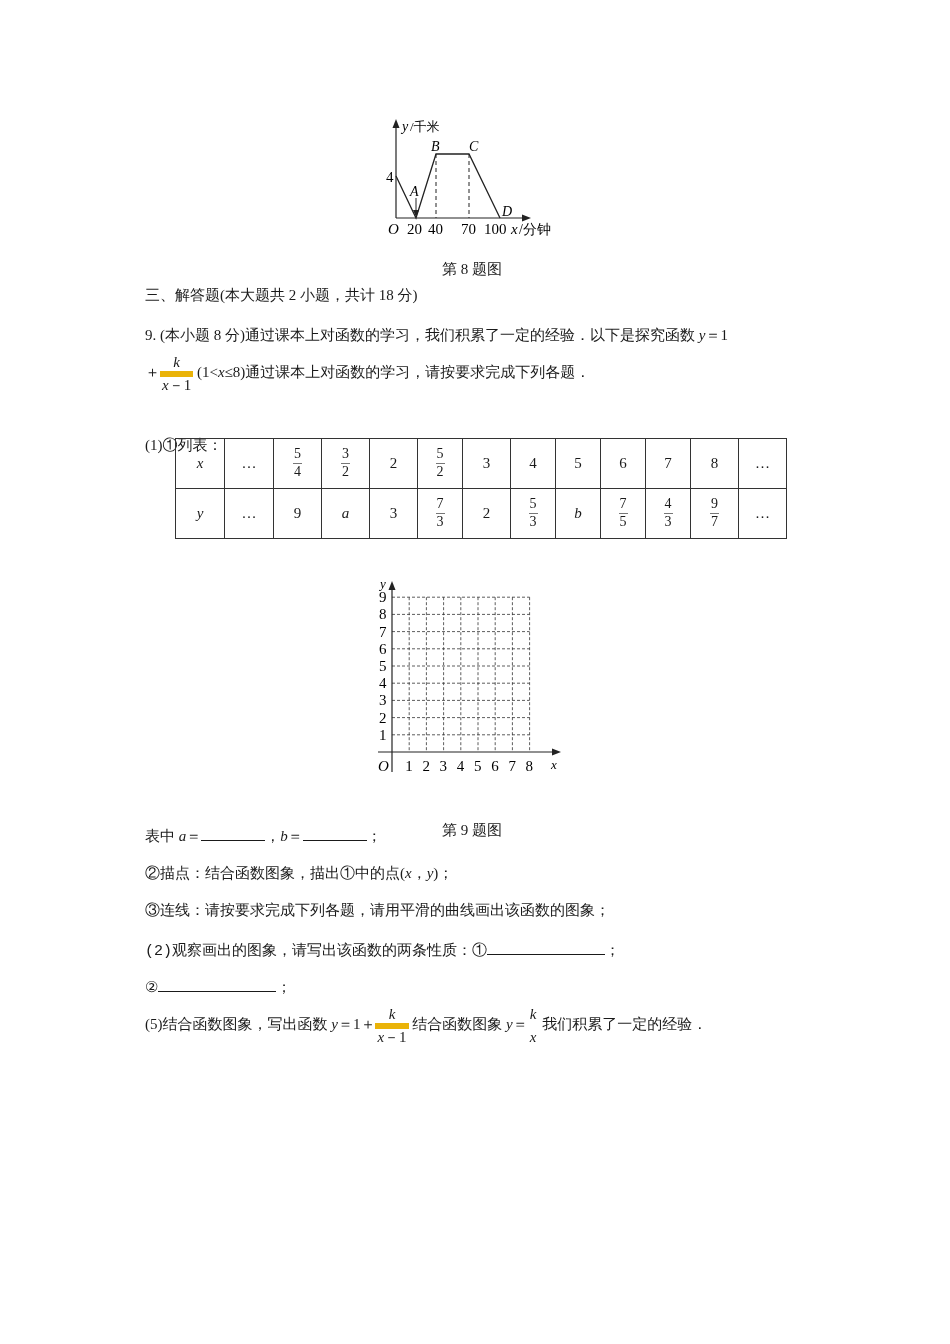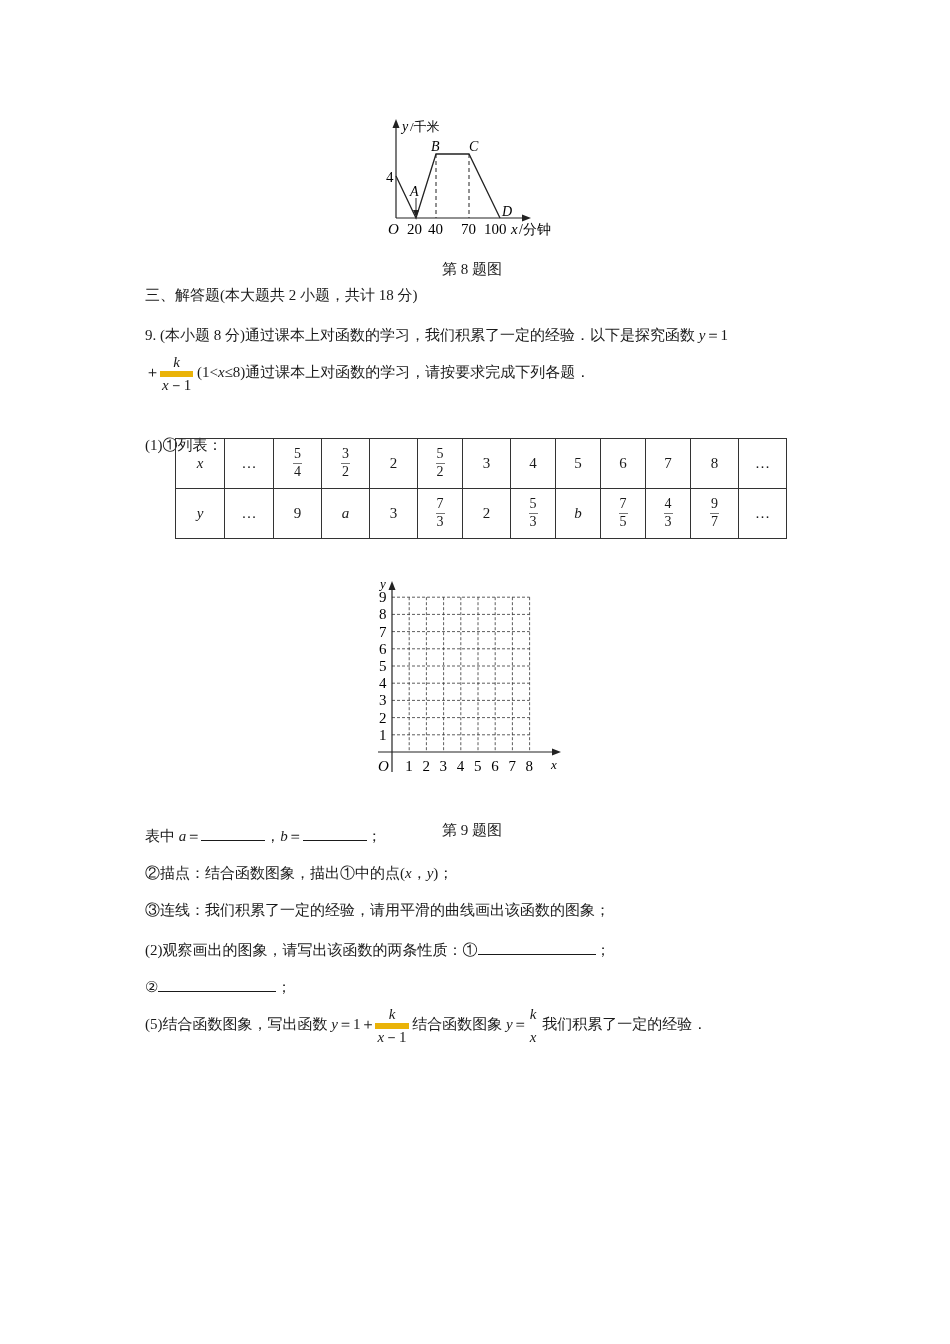--- a/index.html
+++ b/index.html
@@ -147,23 +147,23 @@
 <div class="caption" style="left:442px;top:788px;margin-top:33px;">第 9 题图</div>
 
 <div class="line" style="top:826px;">
   <span>表中 </span><span class="it">a</span><span>＝</span><span class="blank" style="width:64px;"></span><span>，</span><span class="it">b</span><span>＝</span><span class="blank" style="width:64px;"></span><span>；</span>
 </div>
 
 <div class="line" style="top:864px;">
   <span>②描点：结合函数图象，描出①中的点(</span><span class="it">x</span><span>，</span><span class="it">y</span><span>)；</span>
 </div>
 
-<div class="line" style="top:901px;">③连线：我们积累了一定的经验，请用平滑的曲线画出该函数的图象；</div>
+<div class="line" style="top:901px;">③连线：请按要求完成下列各题，请用平滑的曲线画出该函数的图象；</div>
 
-<div class="line" style="top:940px;">
+<div class="line" style="top:940px;font-family:Liberation Mono, monospace;">
   <span>(2)观察画出的图象，请写出该函数的两条性质：①</span><span class="blank" style="width:118px;"></span><span>；</span>
 </div>
 
 <div class="line" style="top:977px;">
   <span>②</span><span class="blank" style="width:118px;"></span><span>；</span>
 </div>
 
 <div class="line" style="top:1006px;">
   <span>(5)结合函数图象，写出函数 </span><span class="it">y</span><span>＝1＋</span><span class="frac"><span class="num it">k</span><span class="den"><span class="it">x</span><span>－1</span></span></span><span> 结合函数图象 </span><span class="it">y</span><span>＝</span><span class="frac"><span class="num it">k</span><span class="den it" style="border-top-color:transparent;">x</span></span><span> 我们积累了一定的经验．</span>
 </div>

